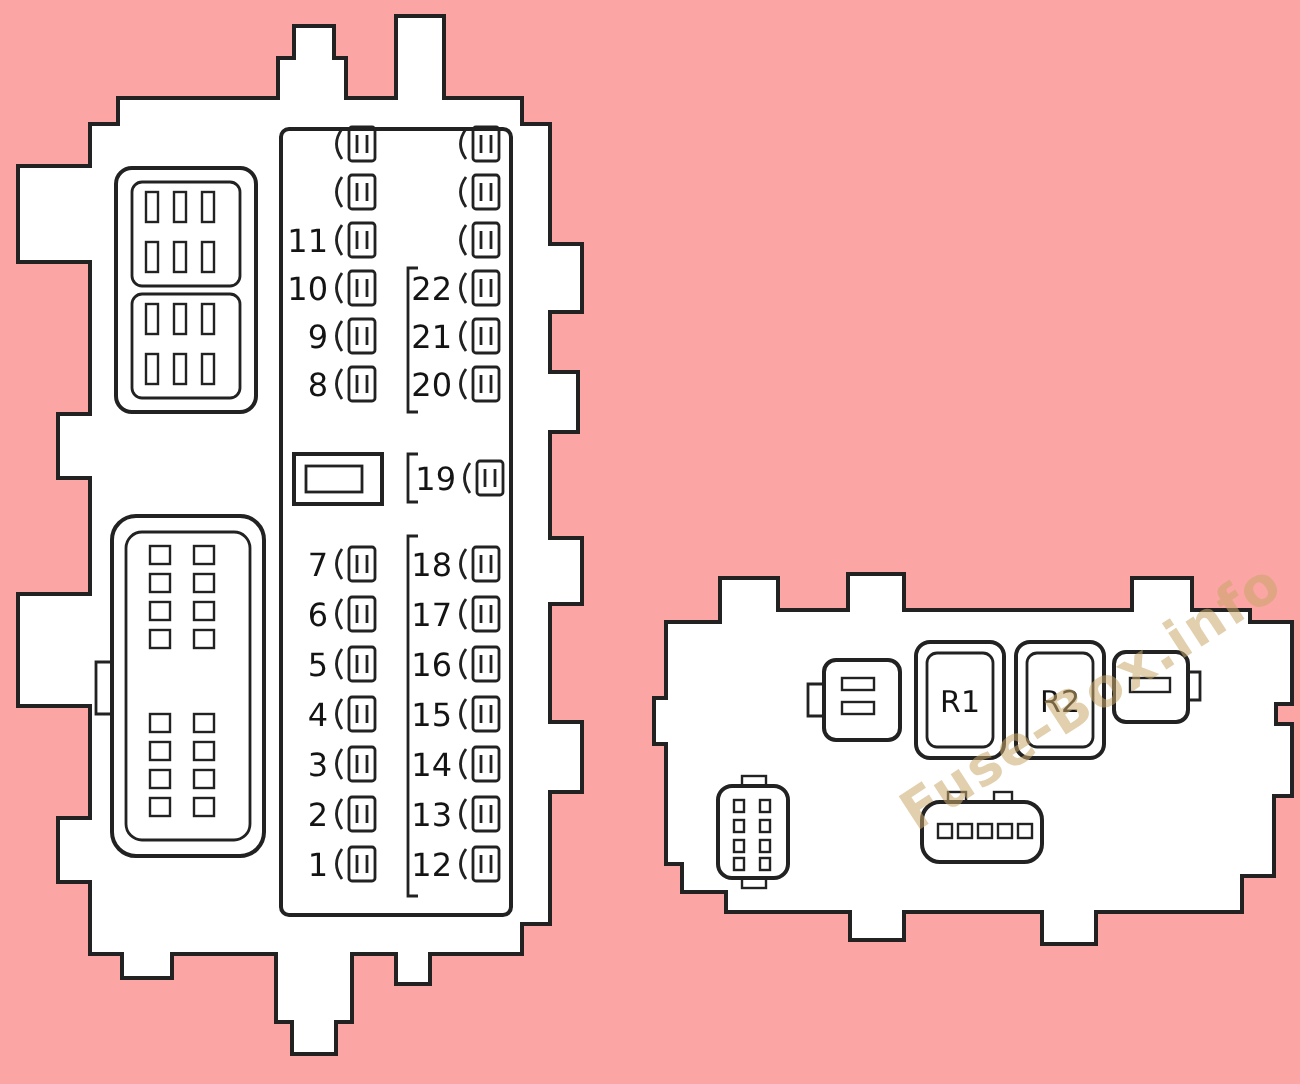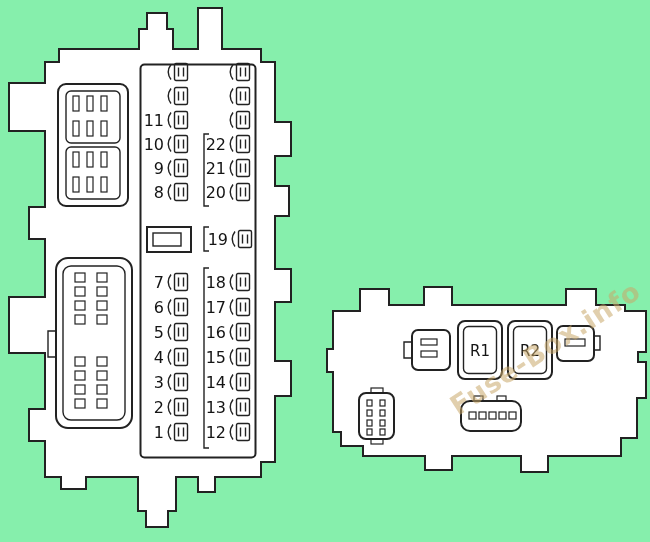--- a/index.html
+++ b/index.html
@@ -1,16 +1,16 @@
 <!DOCTYPE html>
 <html><head>
 <meta charset="utf-8">
 <style>
   html,body{margin:0;padding:0;background:#ffffff;}
-  .stage{position:relative;width:650px;height:542px;background:#86efac;overflow:hidden;
+  .stage{position:relative;width:650px;height:542px;background:#fca5a5;overflow:hidden;
          font-family:"DejaVu Sans", sans-serif;}
   svg{display:block;}
   .outline{fill:#ffffff;stroke:#222222;stroke-width:2;stroke-linejoin:miter;}
   .box{fill:none;stroke:#222222;stroke-width:2;}
   .thin{fill:none;stroke:#222222;stroke-width:1.4;}
   .pin{fill:none;stroke:#222222;stroke-width:1.2;}
   .sym{fill:none;stroke:#222222;stroke-width:1.4;}
   .num{font:16px "DejaVu Sans", sans-serif;fill:#141414;text-anchor:end;}
   .relay-label{font:15px "DejaVu Sans", sans-serif;fill:#141414;text-anchor:middle;}
   .watermark{font:700 27px "DejaVu Sans", sans-serif;fill:rgba(201,168,106,0.55);letter-spacing:1px;}

